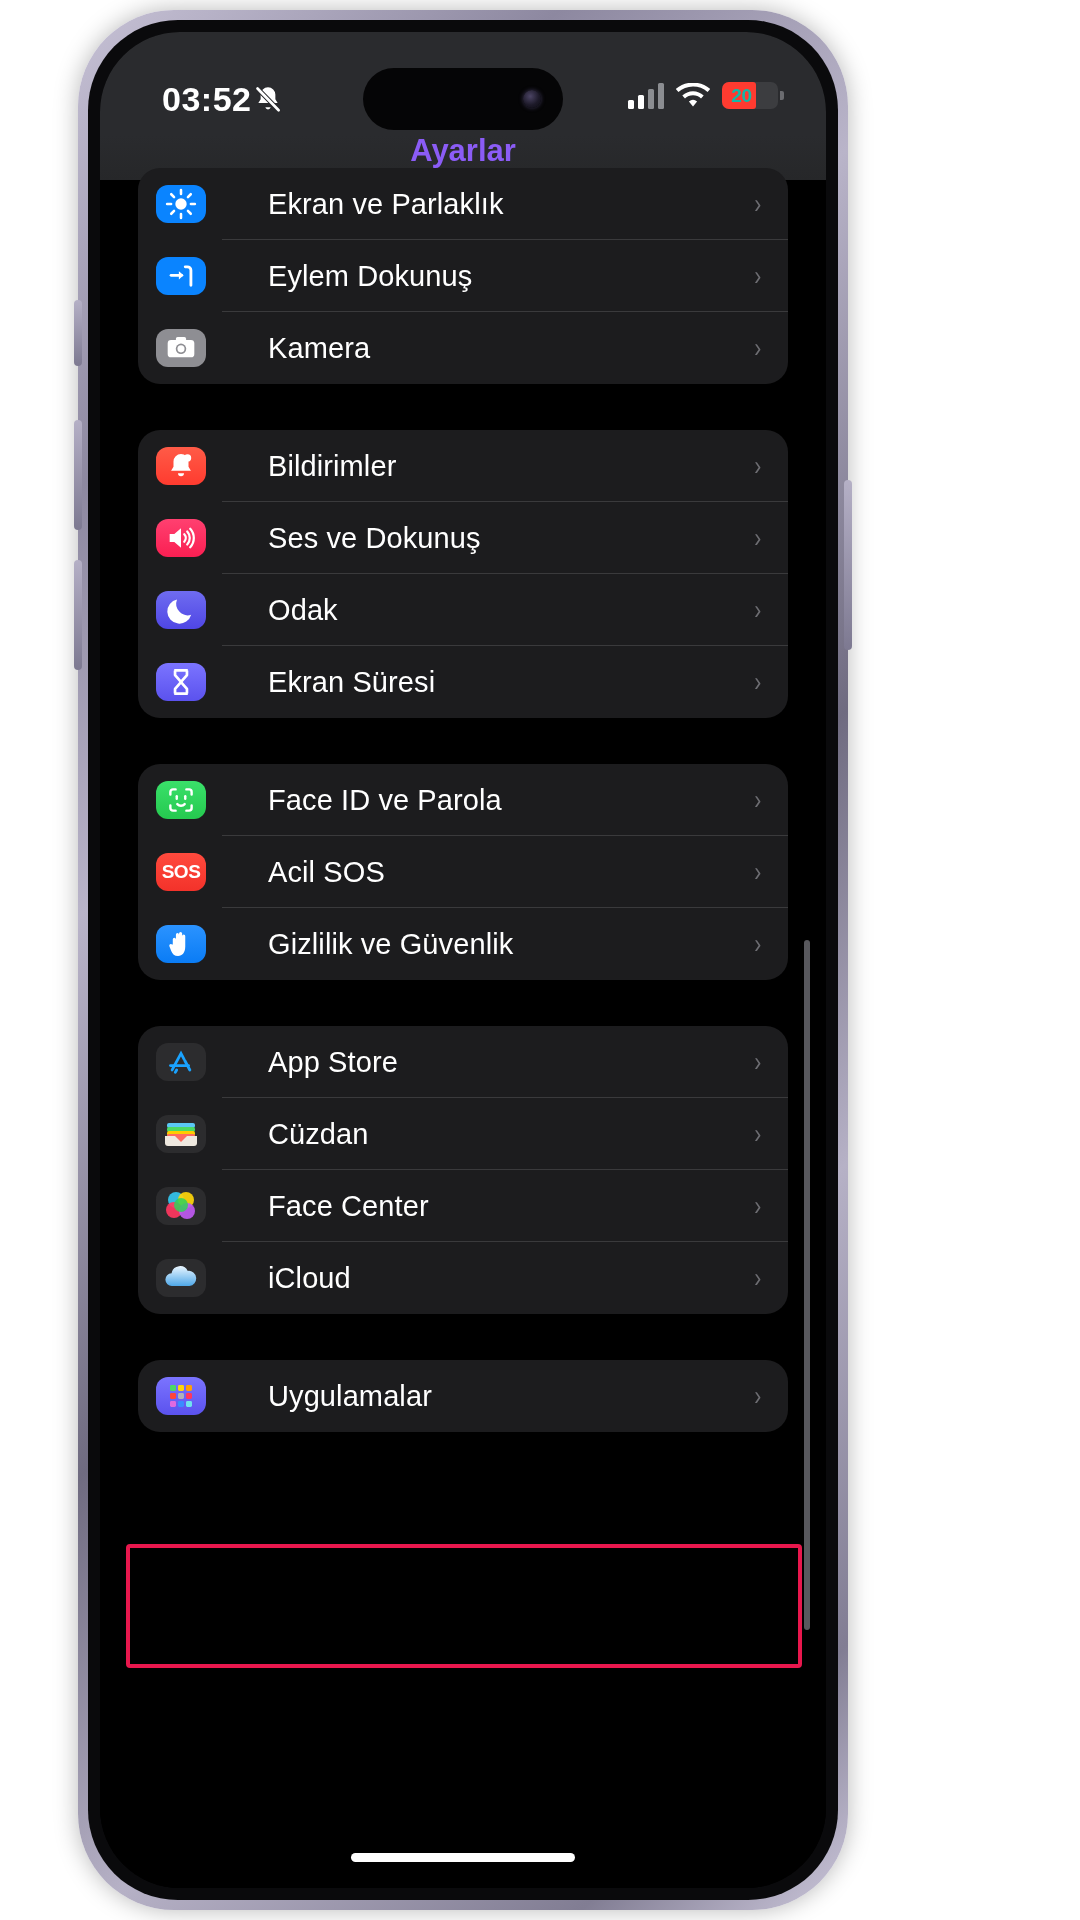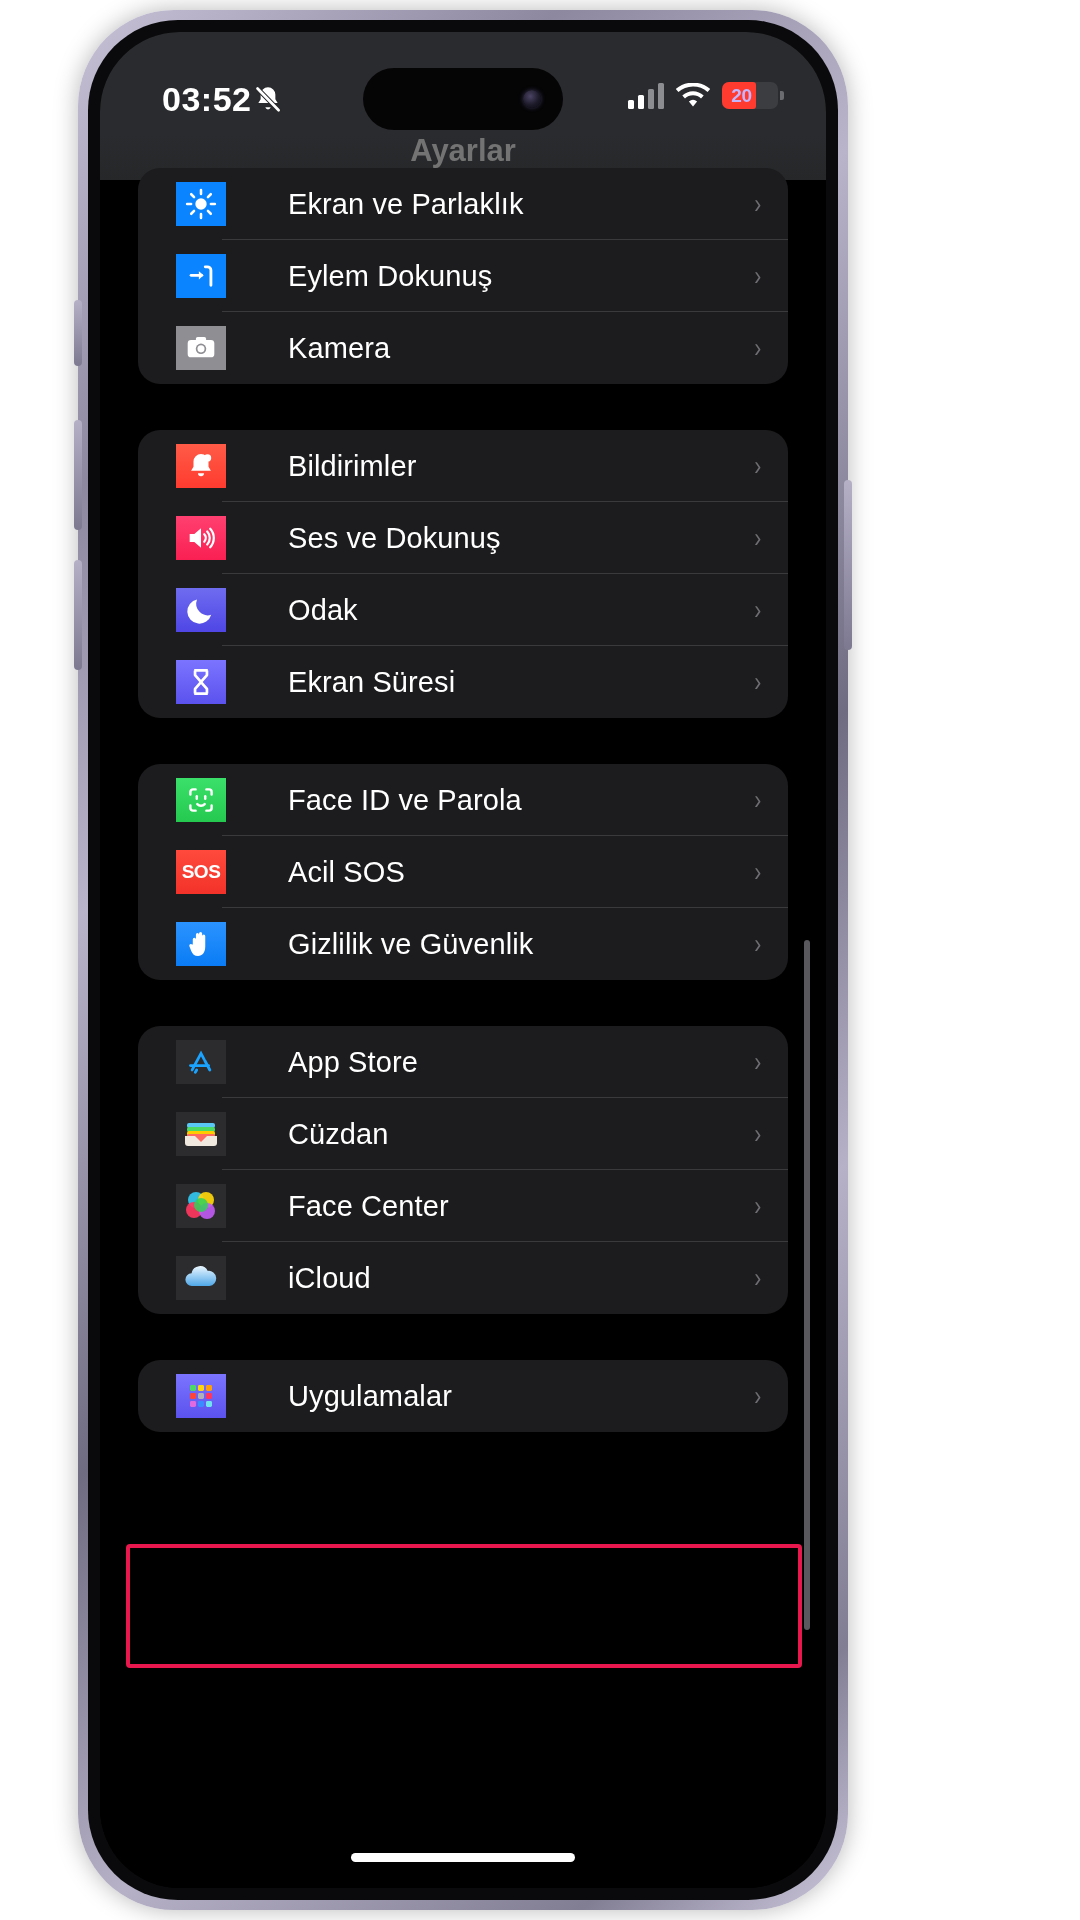--- a/index.html
+++ b/index.html
@@ -74,21 +74,21 @@
     position: relative; width: 56px; height: 27px;
     border-radius: 7px; background:#3c3d40;
     display:flex; align-items:center;
   }
   #battery .fill {
     position:absolute; left:0; top:0; bottom:0; width: 34px;
     background:#ff3b30; border-radius:7px 3px 3px 7px;
   }
   #battery .pct {
     position: relative; z-index:2; width:100%; text-align:center;
-    color:#c4b5fd; font-size:19px; font-weight:700; letter-spacing:-0.3px;
+    color:#14b8a6; font-size:19px; font-weight:700; letter-spacing:-0.3px;
     padding-right: 17px;
   }
   #battery .cap {
     position:absolute; right:-6px; top:9px; width:4px; height:9px;
     background:#6b6c70; border-radius: 0 2px 2px 0;
   }
 
   
   #island {
     position:absolute; left: 50%; transform: translateX(-50%); top: 36px;
@@ -100,21 +100,21 @@
     background: radial-gradient(circle at 40% 35%, #4b4464 0%, #1d1a29 55%, #0b0a11 100%);
     box-shadow: 0 0 4px rgba(90,80,130,.6);
   }
 
   
   #navbar {
     position:absolute; left:0; top: 90px; width:726px; height: 58px;
     display:flex; align-items:center; justify-content:center;
     z-index: 5;
   }
-  #nav-title { color:#737373; font-size: 31px; font-weight: 700; }
+  #nav-title { color:#8b5cf6; font-size: 31px; font-weight: 700; }
 
   
   #content {
     position:absolute; left:0; top: 148px; width: 726px; height: 1708px;
     background:#000;
   }
 
   .group {
     margin: 0 38px 46px 38px;
     background: #1c1c1e;
@@ -130,25 +130,24 @@
     padding-left: 18px;
     gap: 40px;
   }
   .row .sep {
     position:absolute; left: 84px; right: 0; bottom: 0; height: 1px;
     background: #3a3a3c;
   }
   .row:last-child .sep { display:none; }
 
   .icon {
-    width: 50px; height: 44px; border-radius: 0;
+    width: 50px; height: 38px; border-radius: 12px;
     flex: 0 0 50px;
     display:flex; align-items:center; justify-content:center;
     overflow:hidden;
-    margin-left:20px;
   }
   .label {
     margin-left: 22px; color:#ffffff; font-size: 29px;
     letter-spacing: .1px; white-space:nowrap;
   }
   .chev {
     margin-left:auto; margin-right: 26px;
     color:#6d6d72; font-size: 28px; font-weight: 400;
     transform: scaleX(.75);
   }

